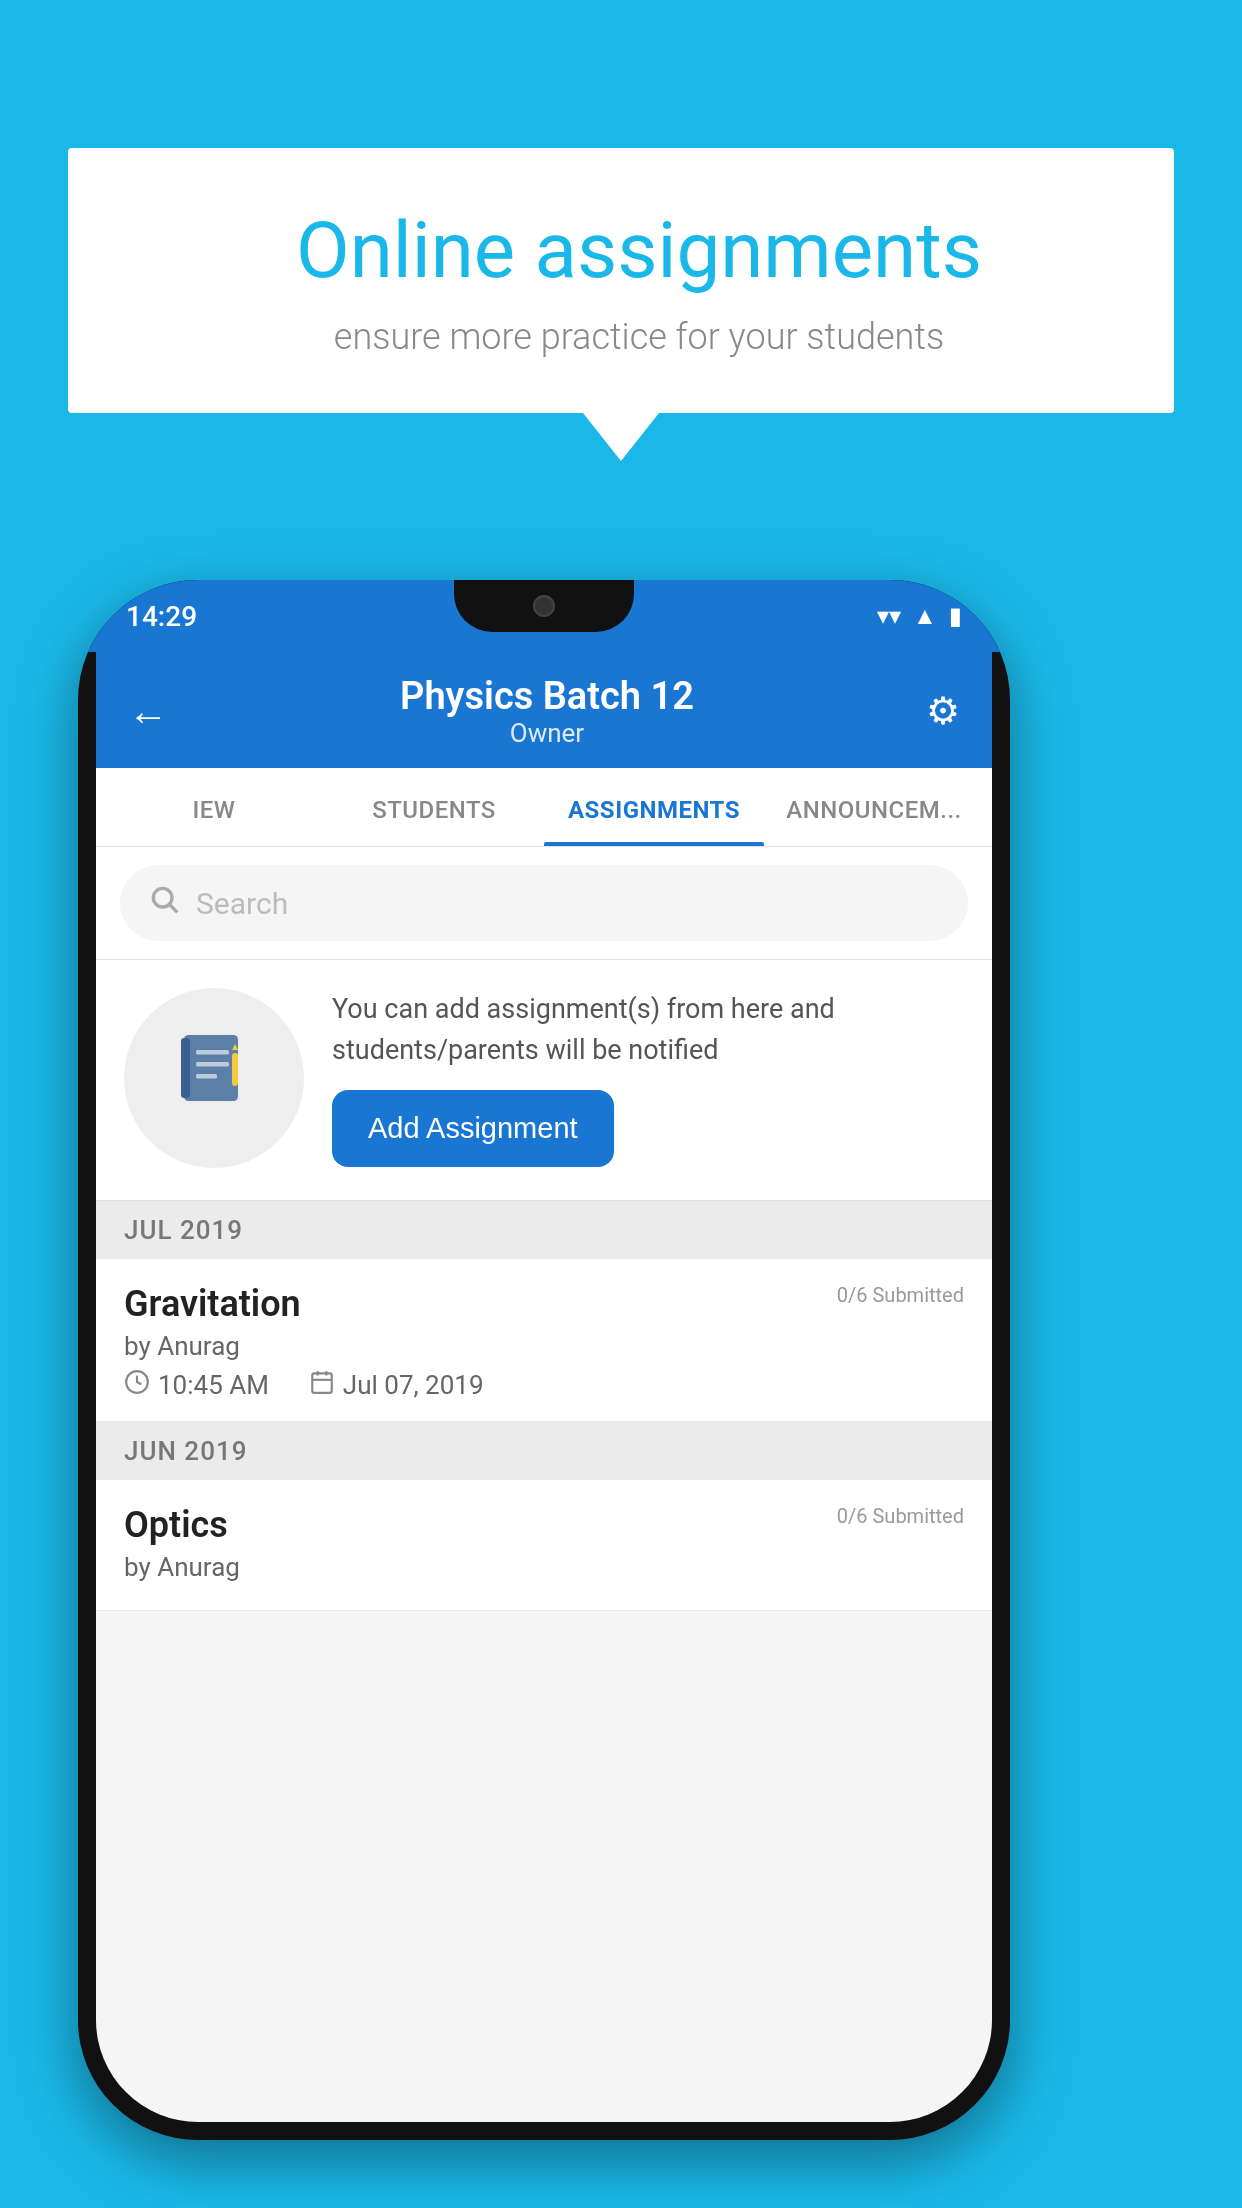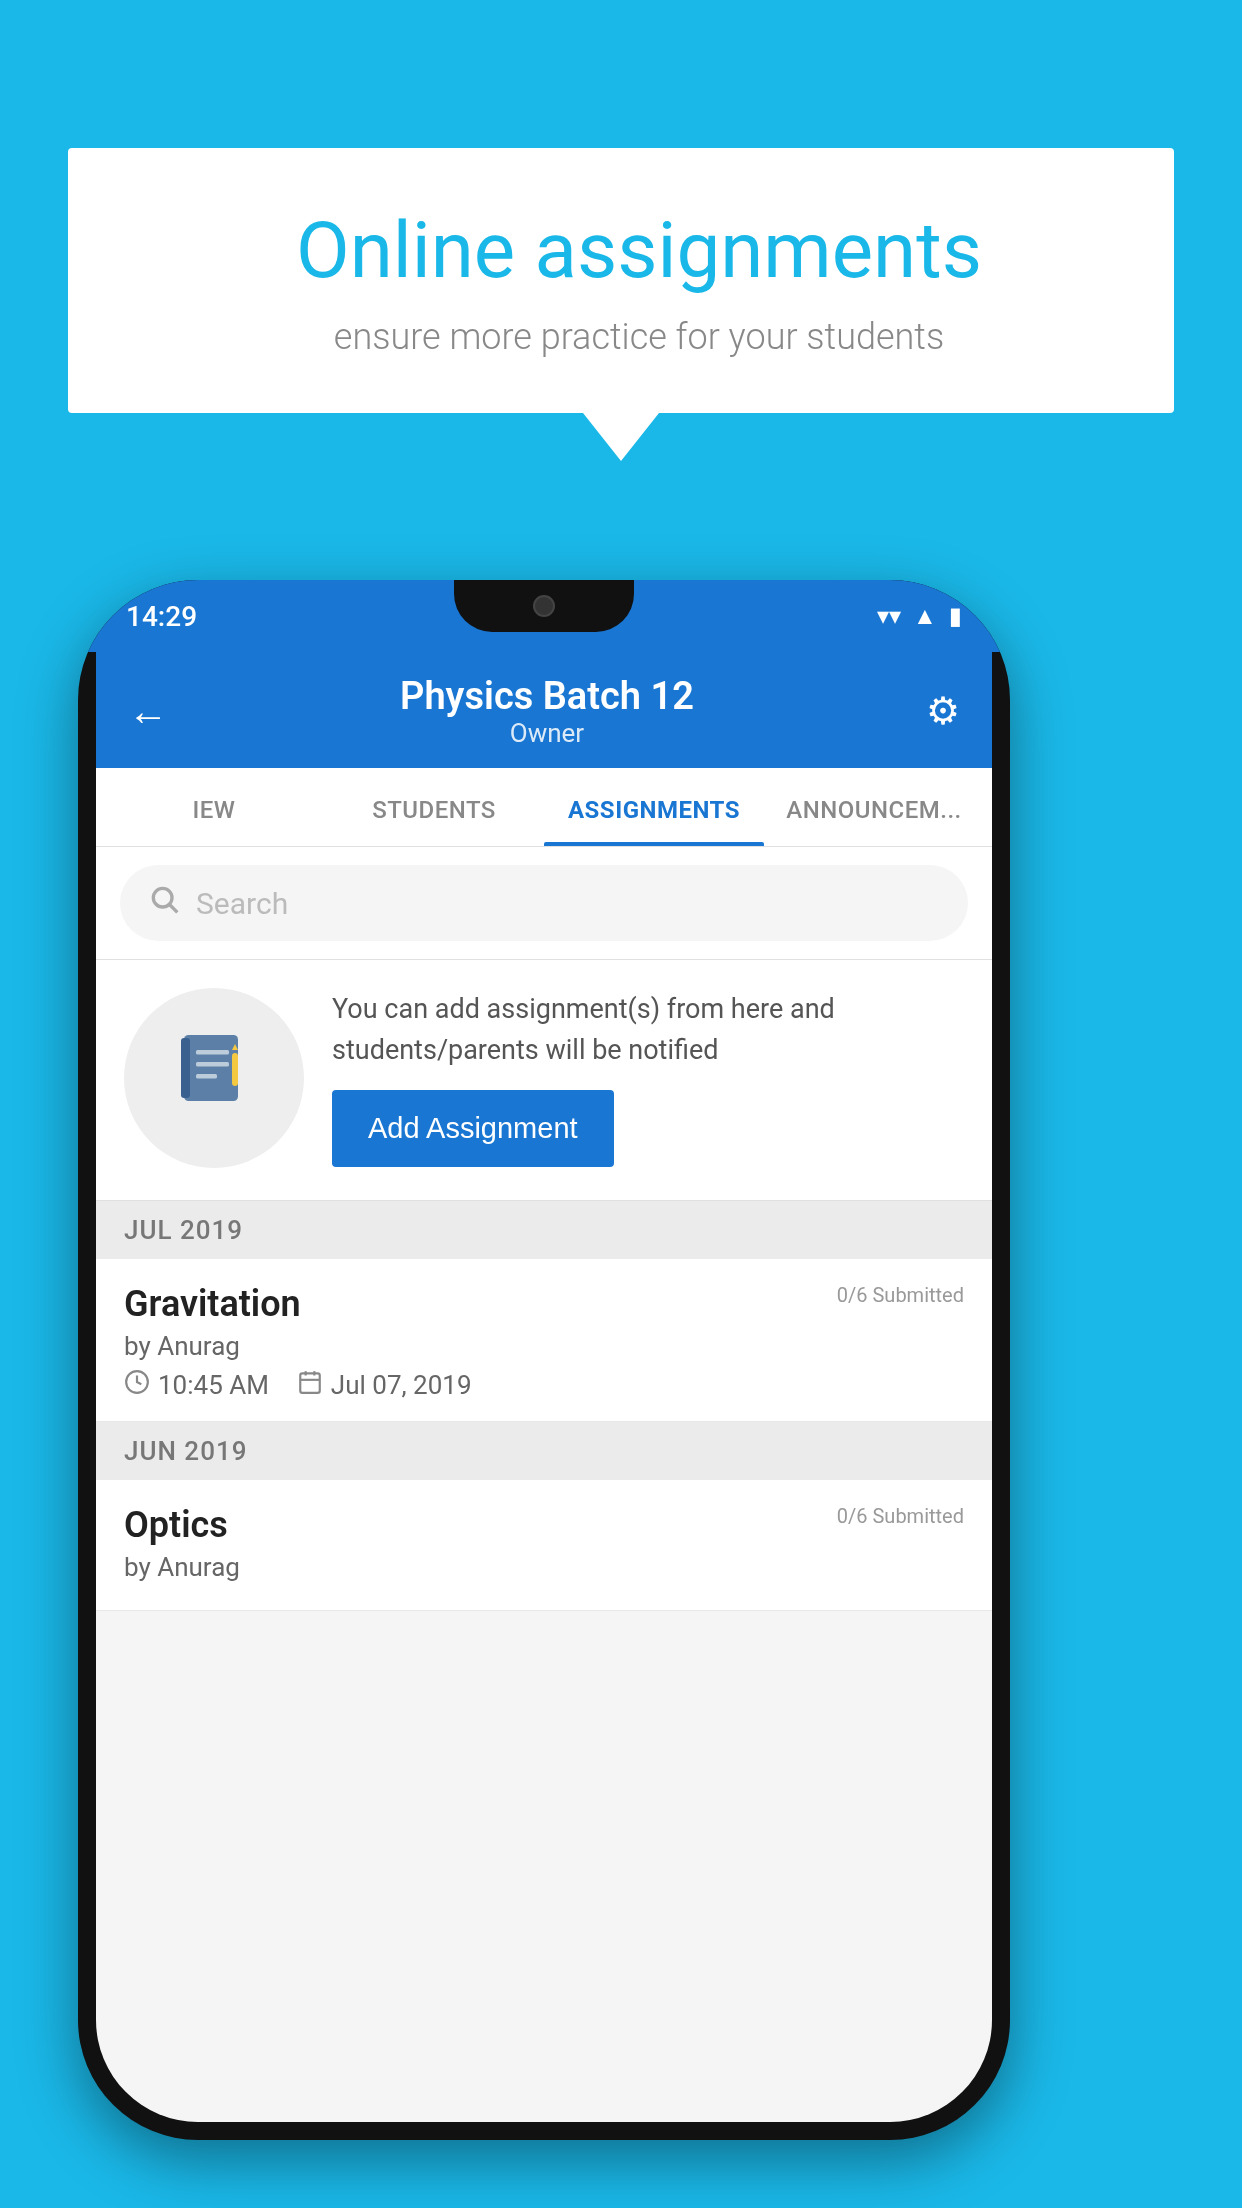--- a/index.html
+++ b/index.html
@@ -264,21 +264,21 @@
       font-size: 27px;
       color: #555;
       line-height: 1.5;
       margin-bottom: 20px;
     }
 
     .add-assignment-btn {
       background: #1976d2;
       color: white;
       border: none;
-      border-radius: 4px;
+      border-radius: 16px;
       padding: 22px 36px;
       font-size: 29px;
       font-weight: 500;
       cursor: pointer;
     }
 
     
     .month-header {
       background: #ebebeb;
       padding: 14px 28px;
@@ -316,21 +316,21 @@
     .assignment-by {
       font-size: 26px;
       color: #666;
       margin-bottom: 8px;
       margin-top: 6px;
     }
 
     .assignment-meta {
       display: flex;
       align-items: center;
-      gap: 28px;
+      gap: 40px;
       font-size: 26px;
       color: #666;
     }
 
     .meta-item {
       display: flex;
       align-items: center;
       gap: 8px;
     }
 

